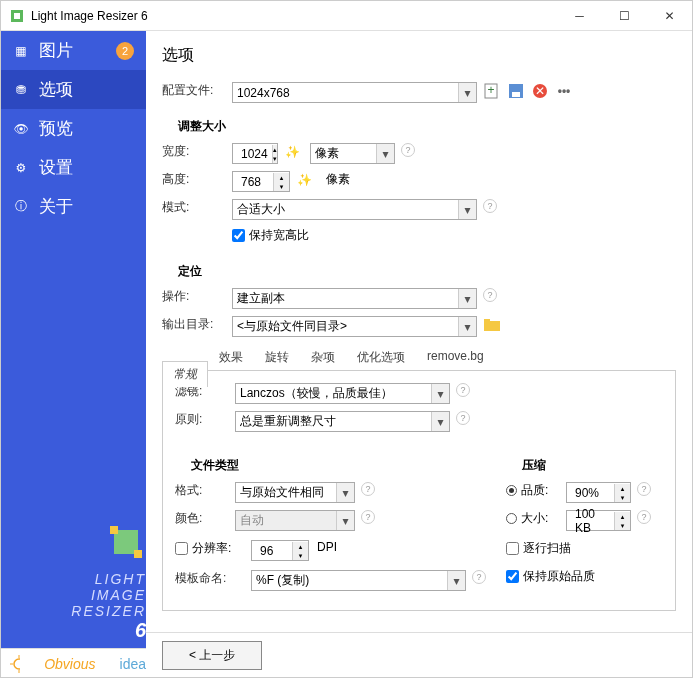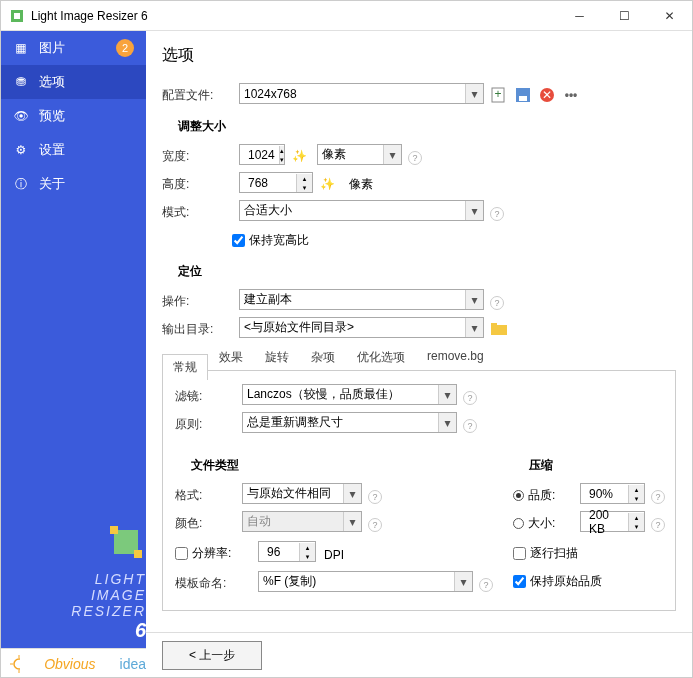--- a/index.html
+++ b/index.html
@@ -6,49 +6,49 @@
 body { background: #fff; width: 693px; height: 678px; overflow: hidden; border: 1px solid #ccc; }
 .titlebar { height: 30px; display: flex; align-items: center; padding-left: 8px; border-bottom: 1px solid #e0e0e0; }
 .titlebar .app-icon { width: 16px; height: 16px; margin-right: 6px; }
 .titlebar .title { flex: 1; font-size: 12px; }
 .titlebar .winbtn { width: 45px; height: 30px; display: flex; align-items: center; justify-content: center; color: #333; }
 .main { display: flex; height: 647px; }
 .sidebar { width: 145px; background: #3b5bdb; color: #fff; display: flex; flex-direction: column; }
 .sidebar-item { display: flex; align-items: center; padding: 8px 12px; cursor: pointer; gap: 10px; }
 .sidebar-item.active { background: #2c48c0; }
 .sidebar-item .icon { width: 16px; text-align: center; }
-.sidebar-item .label { flex: 1; font-size: 13px; }
+.sidebar-item .label { flex: 1; font-size: 17px; }
 .sidebar-item .badge { background: #f8a33d; color: #fff; border-radius: 50%; width: 18px; height: 18px; display: flex; align-items: center; justify-content: center; font-size: 11px; }
 .sidebar-logo { margin-top: auto; text-align: right; padding: 10px 0 6px; font-style: italic; }
 .sidebar-logo svg { margin-bottom: 6px; }
 .sidebar-logo .line { font-size: 14px; letter-spacing: 2px; color: #d5dcff; font-weight: 300; }
 .sidebar-logo .bold { font-size: 20px; font-weight: bold; color: #fff; }
 .footer-logo { height: 30px; background: #fff; display: flex; align-items: center; padding-left: 8px; gap: 24px; border-top: 1px solid #ddd; }
 .footer-logo .obvious { font-style: italic; color: #f5a623; font-size: 14px; }
 .footer-logo .idea { color: #5da9d8; font-size: 14px; }
 .content { flex: 1; display: flex; flex-direction: column; overflow: hidden; }
 .content-scroll { flex: 1; padding: 14px 16px 8px 16px; overflow-y: auto; }
 h2 { font-size: 16px; font-weight: normal; margin-bottom: 16px; }
 .section-title { font-size: 12px; font-weight: bold; margin: 14px 16px 8px; }
-.row { display: flex; align-items: flex-end; margin-bottom: 6px; min-height: 22px; }
+.row { display: flex; align-items: flex-start; margin-bottom: 6px; min-height: 22px; }
 .row .lbl { width: 70px; color: #333; }
-.combo, .spin, select, input[type=text] { border: 1px solid #aaa; background: #fff; height: 21px; font-size: 12px; padding: 0 4px; margin-left: 7px; }
+.combo, .spin, select, input[type=text] { border: 1px solid #aaa; background: #fff; height: 21px; font-size: 12px; padding: 0 4px; }
 .combo { display: flex; align-items: center; justify-content: space-between; padding-right: 0; }
 .combo .arrow { width: 18px; text-align: center; color: #555; background: #f0f0f0; border-left: 1px solid #ccc; height: 100%; display: flex; align-items: center; justify-content: center; }
 .spin { display: flex; align-items: center; padding-right: 0; }
 .spin .val { flex: 1; padding: 0 4px; }
 .spin .arrows { width: 16px; display: flex; flex-direction: column; border-left: 1px solid #ccc; }
 .spin .arrows span { height: 9px; font-size: 7px; text-align: center; line-height: 9px; background: #f0f0f0; }
 .iconbtn { width: 18px; height: 18px; margin-left: 6px; display: inline-flex; align-items: center; justify-content: center; }
 .help { color: #999; border: 1px solid #ccc; border-radius: 50%; width: 14px; height: 14px; font-size: 9px; margin-left: 6px; display: inline-flex; align-items: center; justify-content: center; }
 .cb { display: flex; align-items: center; gap: 4px; }
 .cb input { width: 13px; height: 13px; }
 .tabs { display: flex; border-bottom: 1px solid #ccc; margin-top: 6px; }
 .tab { padding: 4px 10px; border: 1px solid transparent; border-bottom: none; color: #444; cursor: pointer; }
-.tab.active { border-color: #ccc; background: #fff; position: relative; top: 10px; }
+.tab.active { border-color: #ccc; background: #fff; position: relative; top: 17px; font-style: italic; }
 .tabcontent { border: 1px solid #ccc; border-top: none; padding: 12px; }
 .two-col { display: flex; gap: 20px; }
 .two-col > div { flex: 1; }
 .radio { display: flex; align-items: center; gap: 4px; }
 .radio .dot { width: 11px; height: 11px; border: 1px solid #555; border-radius: 50%; display: inline-flex; align-items: center; justify-content: center; }
 .radio .dot.on::after { content: ""; width: 5px; height: 5px; background: #333; border-radius: 50%; }
 .disabled { background: #eee; color: #888; }
 .bottom { display: flex; padding: 8px 16px; gap: 10px; border-top: 1px solid #ddd; }
 .btn { border: 1px solid #888; padding: 5px 26px; background: #f4f4f4; cursor: pointer; }
 .btn.primary { background: #c5e0c8; border-color: #3a7d3f; display: flex; align-items: center; gap: 4px; }
@@ -161,21 +161,21 @@
           </div>
       <span class="iconbtn">✨</span>
       <div class="combo" style="width:85px;margin-left:8px">
             <span>像素</span>
             <span class="arrow">▾</span>
           </div>
       <span class="help">?</span>
     </div>
     <div class="row">
       <span class="lbl">高度:</span>
-      <div class="spin" style="width:74px">
+      <div class="spin" style="width:58px">
             <span class="val">768</span>
             <span class="arrows">
               <span>▴</span>
               <span>▾</span>
             </span>
           </div>
       <span class="iconbtn">✨</span>
       <span style="margin-left:12px">像素</span>
     </div>
     <div class="row">
@@ -300,21 +300,21 @@
                   </span>
                 </div>
             <span class="help">?</span>
           </div>
           <div class="row">
             <label class="radio" style="width:60px">
                   <span class="dot"></span>
                   <span>大小:</span>
                 </label>
             <div class="spin" style="width:65px">
-                  <span class="val">200 KB</span>
+                  <span class="val">100 KB</span>
                   <span class="arrows">
                     <span>▴</span>
                     <span>▾</span>
                   </span>
                 </div>
             <span class="help">?</span>
           </div>
           <div class="row" style="margin-top:8px">
                 <label class="cb">
                   <input type="checkbox" style="">

